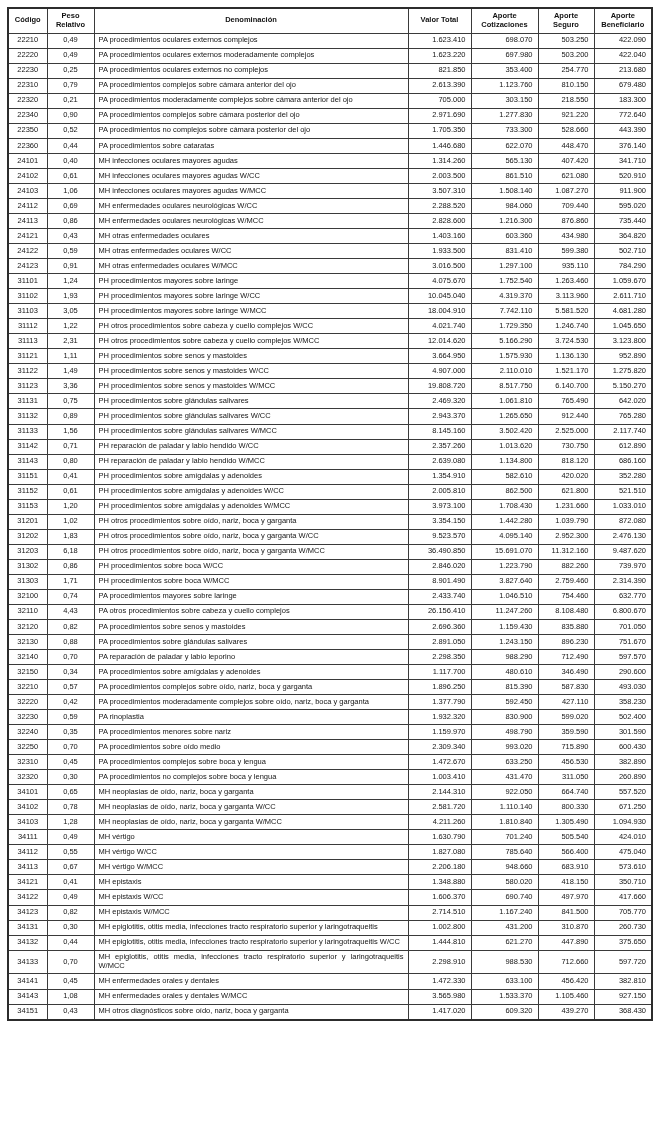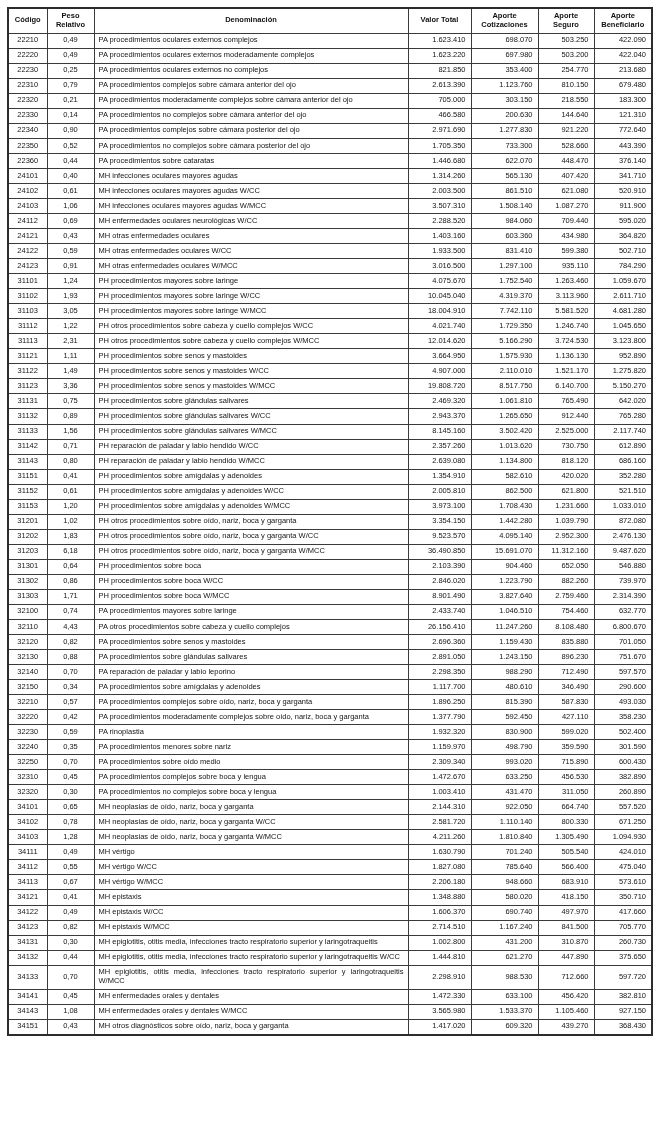--- a/index.html
+++ b/index.html
@@ -113,29 +113,20 @@
         <tr>
     <td class="c-codigo">22320</td>
     <td class="c-peso">0,21</td>
     <td class="c-denom">PA procedimientos moderadamente complejos sobre cámara anterior del ojo</td>
     <td class="c-num">705.000</td>
     <td class="c-num">303.150</td>
     <td class="c-num">218.550</td>
     <td class="c-num">183.300</td>
   </tr>
         <tr>
-    <td class="c-codigo">22330</td>
-    <td class="c-peso">0,14</td>
-    <td class="c-denom">PA procedimientos no complejos sobre cámara anterior del ojo</td>
-    <td class="c-num">466.580</td>
-    <td class="c-num">200.630</td>
-    <td class="c-num">144.640</td>
-    <td class="c-num">121.310</td>
-  </tr>
-        <tr>
     <td class="c-codigo">22340</td>
     <td class="c-peso">0,90</td>
     <td class="c-denom">PA procedimientos complejos sobre cámara posterior del ojo</td>
     <td class="c-num">2.971.690</td>
     <td class="c-num">1.277.830</td>
     <td class="c-num">921.220</td>
     <td class="c-num">772.640</td>
   </tr>
         <tr>
     <td class="c-codigo">22350</td>
@@ -185,20 +176,29 @@
         <tr>
     <td class="c-codigo">24112</td>
     <td class="c-peso">0,69</td>
     <td class="c-denom">MH enfermedades oculares neurológicas W/CC</td>
     <td class="c-num">2.288.520</td>
     <td class="c-num">984.060</td>
     <td class="c-num">709.440</td>
     <td class="c-num">595.020</td>
   </tr>
         <tr>
+    <td class="c-codigo">24113</td>
+    <td class="c-peso">0,86</td>
+    <td class="c-denom">MH enfermedades oculares neurológicas W/MCC</td>
+    <td class="c-num">2.828.600</td>
+    <td class="c-num">1.216.300</td>
+    <td class="c-num">876.860</td>
+    <td class="c-num">735.440</td>
+  </tr>
+        <tr>
     <td class="c-codigo">24121</td>
     <td class="c-peso">0,43</td>
     <td class="c-denom">MH otras enfermedades oculares</td>
     <td class="c-num">1.403.160</td>
     <td class="c-num">603.360</td>
     <td class="c-num">434.980</td>
     <td class="c-num">364.820</td>
   </tr>
         <tr>
     <td class="c-codigo">24122</td>
@@ -383,29 +383,20 @@
         <tr>
     <td class="c-codigo">31203</td>
     <td class="c-peso">6,18</td>
     <td class="c-denom">PH otros procedimientos sobre oído, nariz, boca y garganta W/MCC</td>
     <td class="c-num">36.490.850</td>
     <td class="c-num">15.691.070</td>
     <td class="c-num">11.312.160</td>
     <td class="c-num">9.487.620</td>
   </tr>
         <tr>
-    <td class="c-codigo">31301</td>
-    <td class="c-peso">0,64</td>
-    <td class="c-denom">PH procedimientos sobre boca</td>
-    <td class="c-num">2.103.390</td>
-    <td class="c-num">904.460</td>
-    <td class="c-num">652.050</td>
-    <td class="c-num">546.880</td>
-  </tr>
-        <tr>
     <td class="c-codigo">31302</td>
     <td class="c-peso">0,86</td>
     <td class="c-denom">PH procedimientos sobre boca W/CC</td>
     <td class="c-num">2.846.020</td>
     <td class="c-num">1.223.790</td>
     <td class="c-num">882.260</td>
     <td class="c-num">739.970</td>
   </tr>
         <tr>
     <td class="c-codigo">31303</td>

